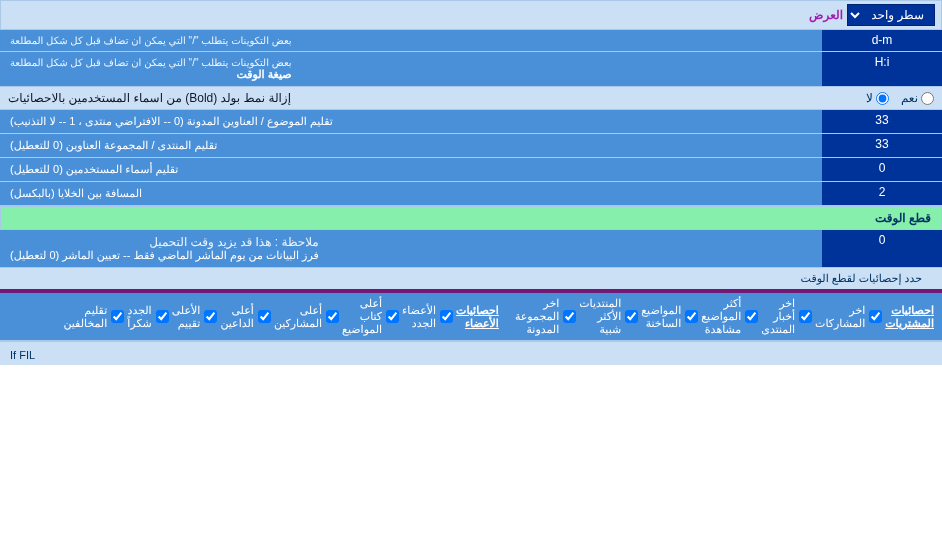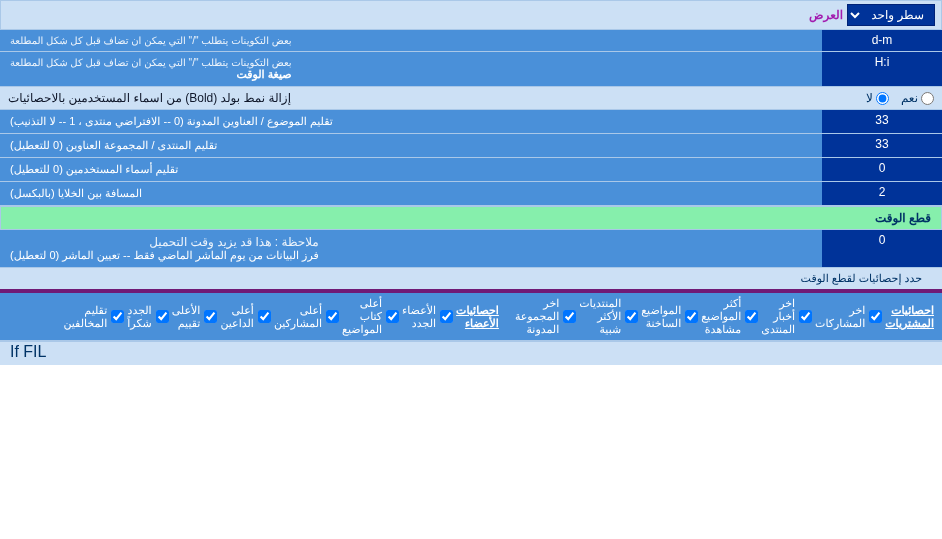--- a/index.html
+++ b/index.html
@@ -319,16 +319,16 @@
           <span>تقليم المخالفين</span>
         </div>
       </div>
 
       <div class="checkbox-col" style="flex:2;">
       </div>
     </div>
   </div>
 
   <div style="background:#cce0f5; padding:4px 8px; border-top:1px solid #aac8e8; position:relative; min-height:24px;">
-    <span style="position:absolute;left:10px;bottom:4px;color:#003366;font-size:16px;">If FIL</span>
+    <span style="position:absolute;left:10px;bottom:4px;color:#003366;font-size:11px;">If FIL</span>
   </div>
 
 </div>
 
 </body></html>

